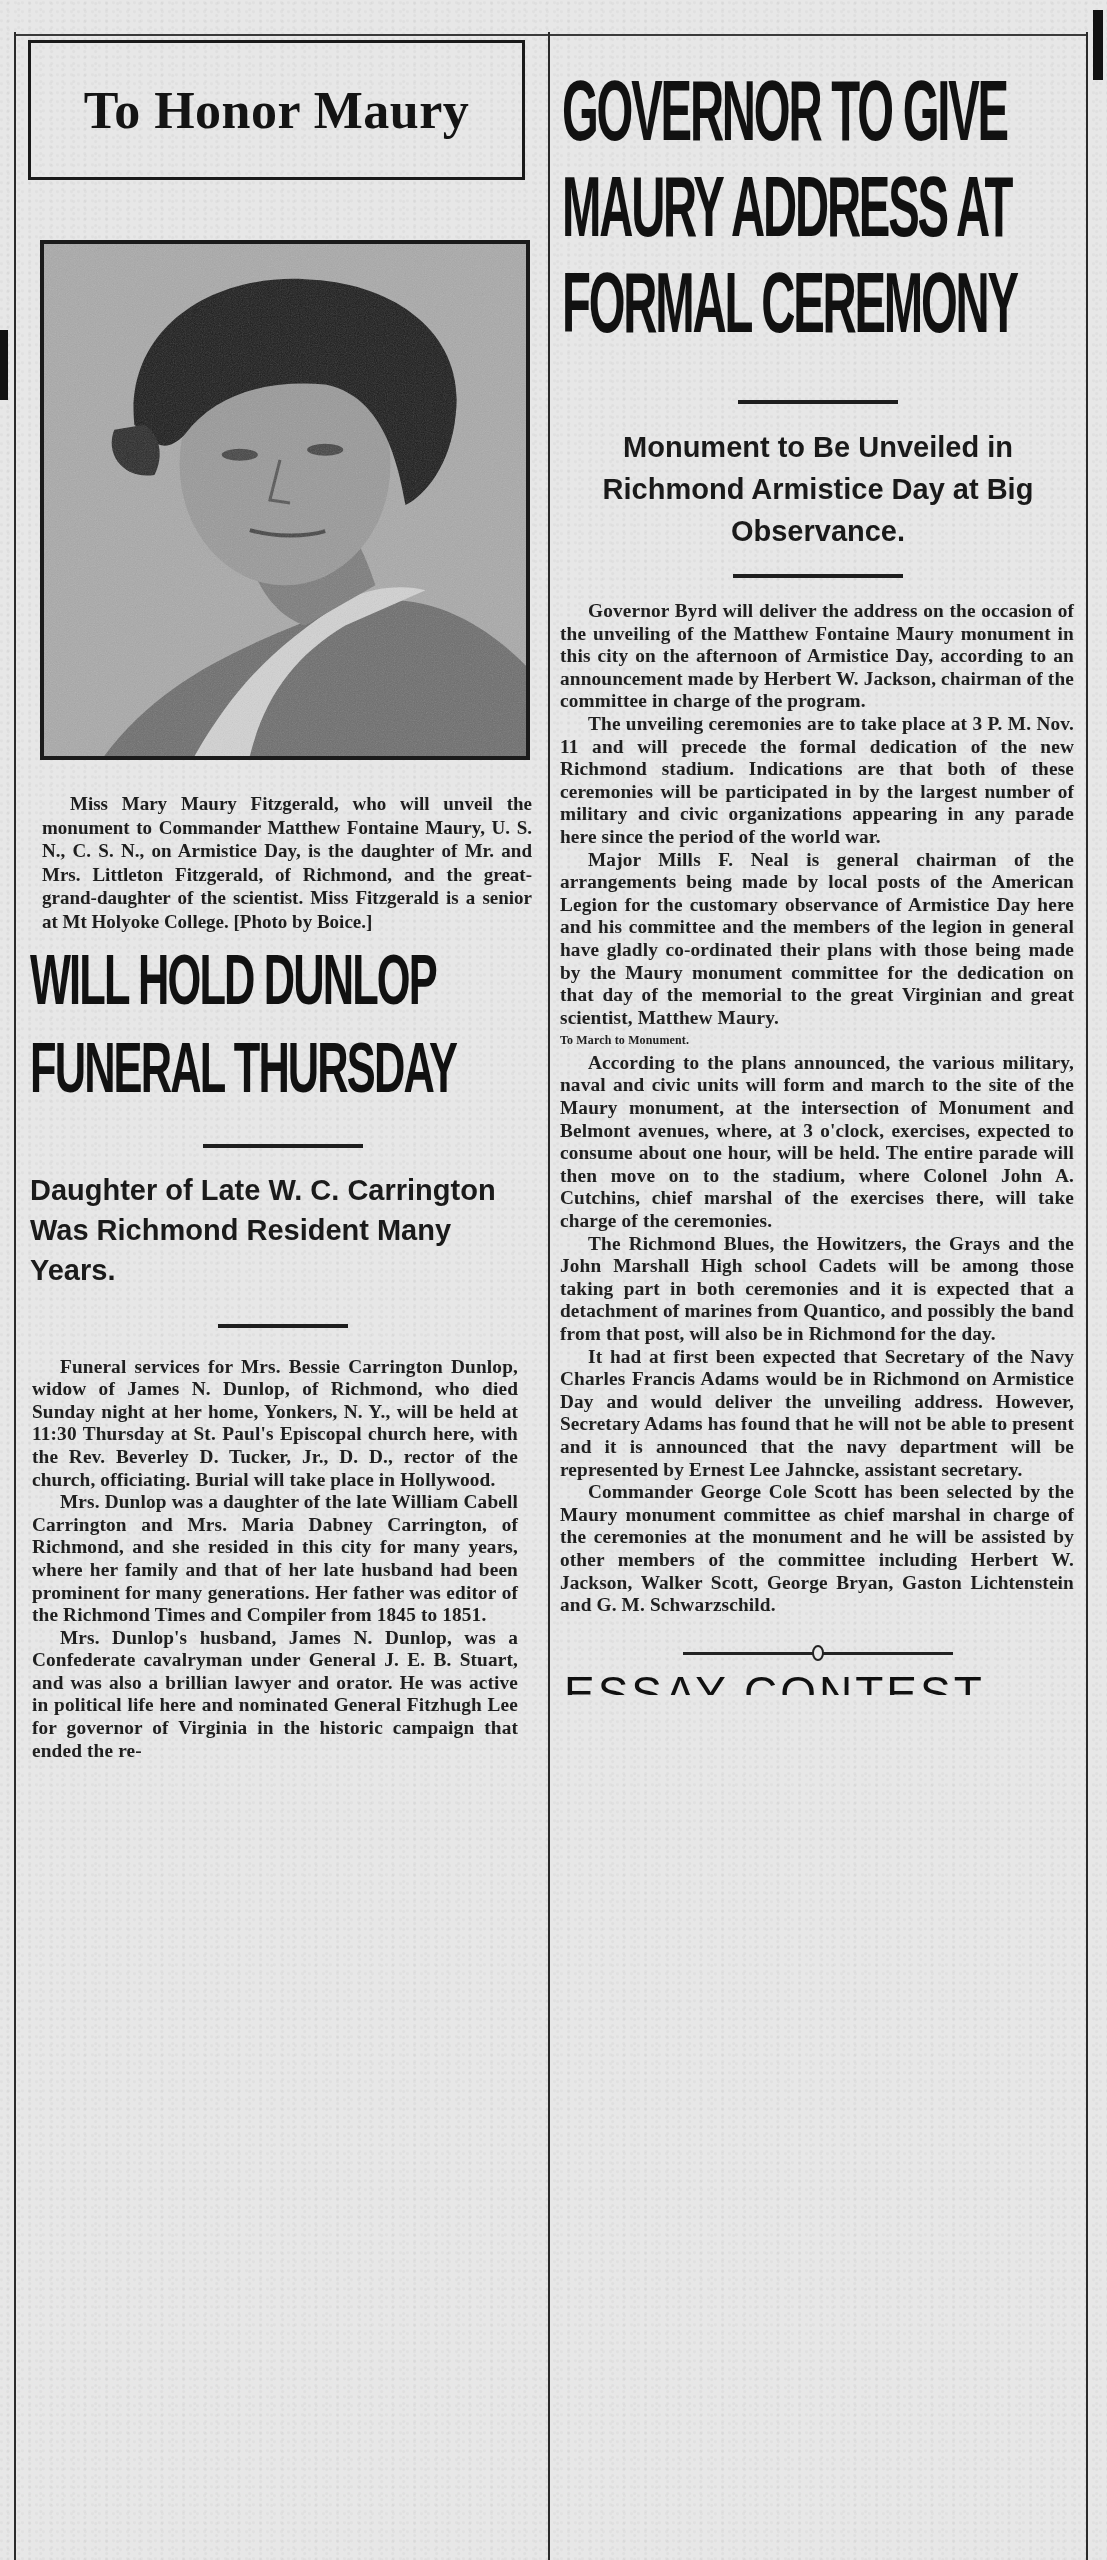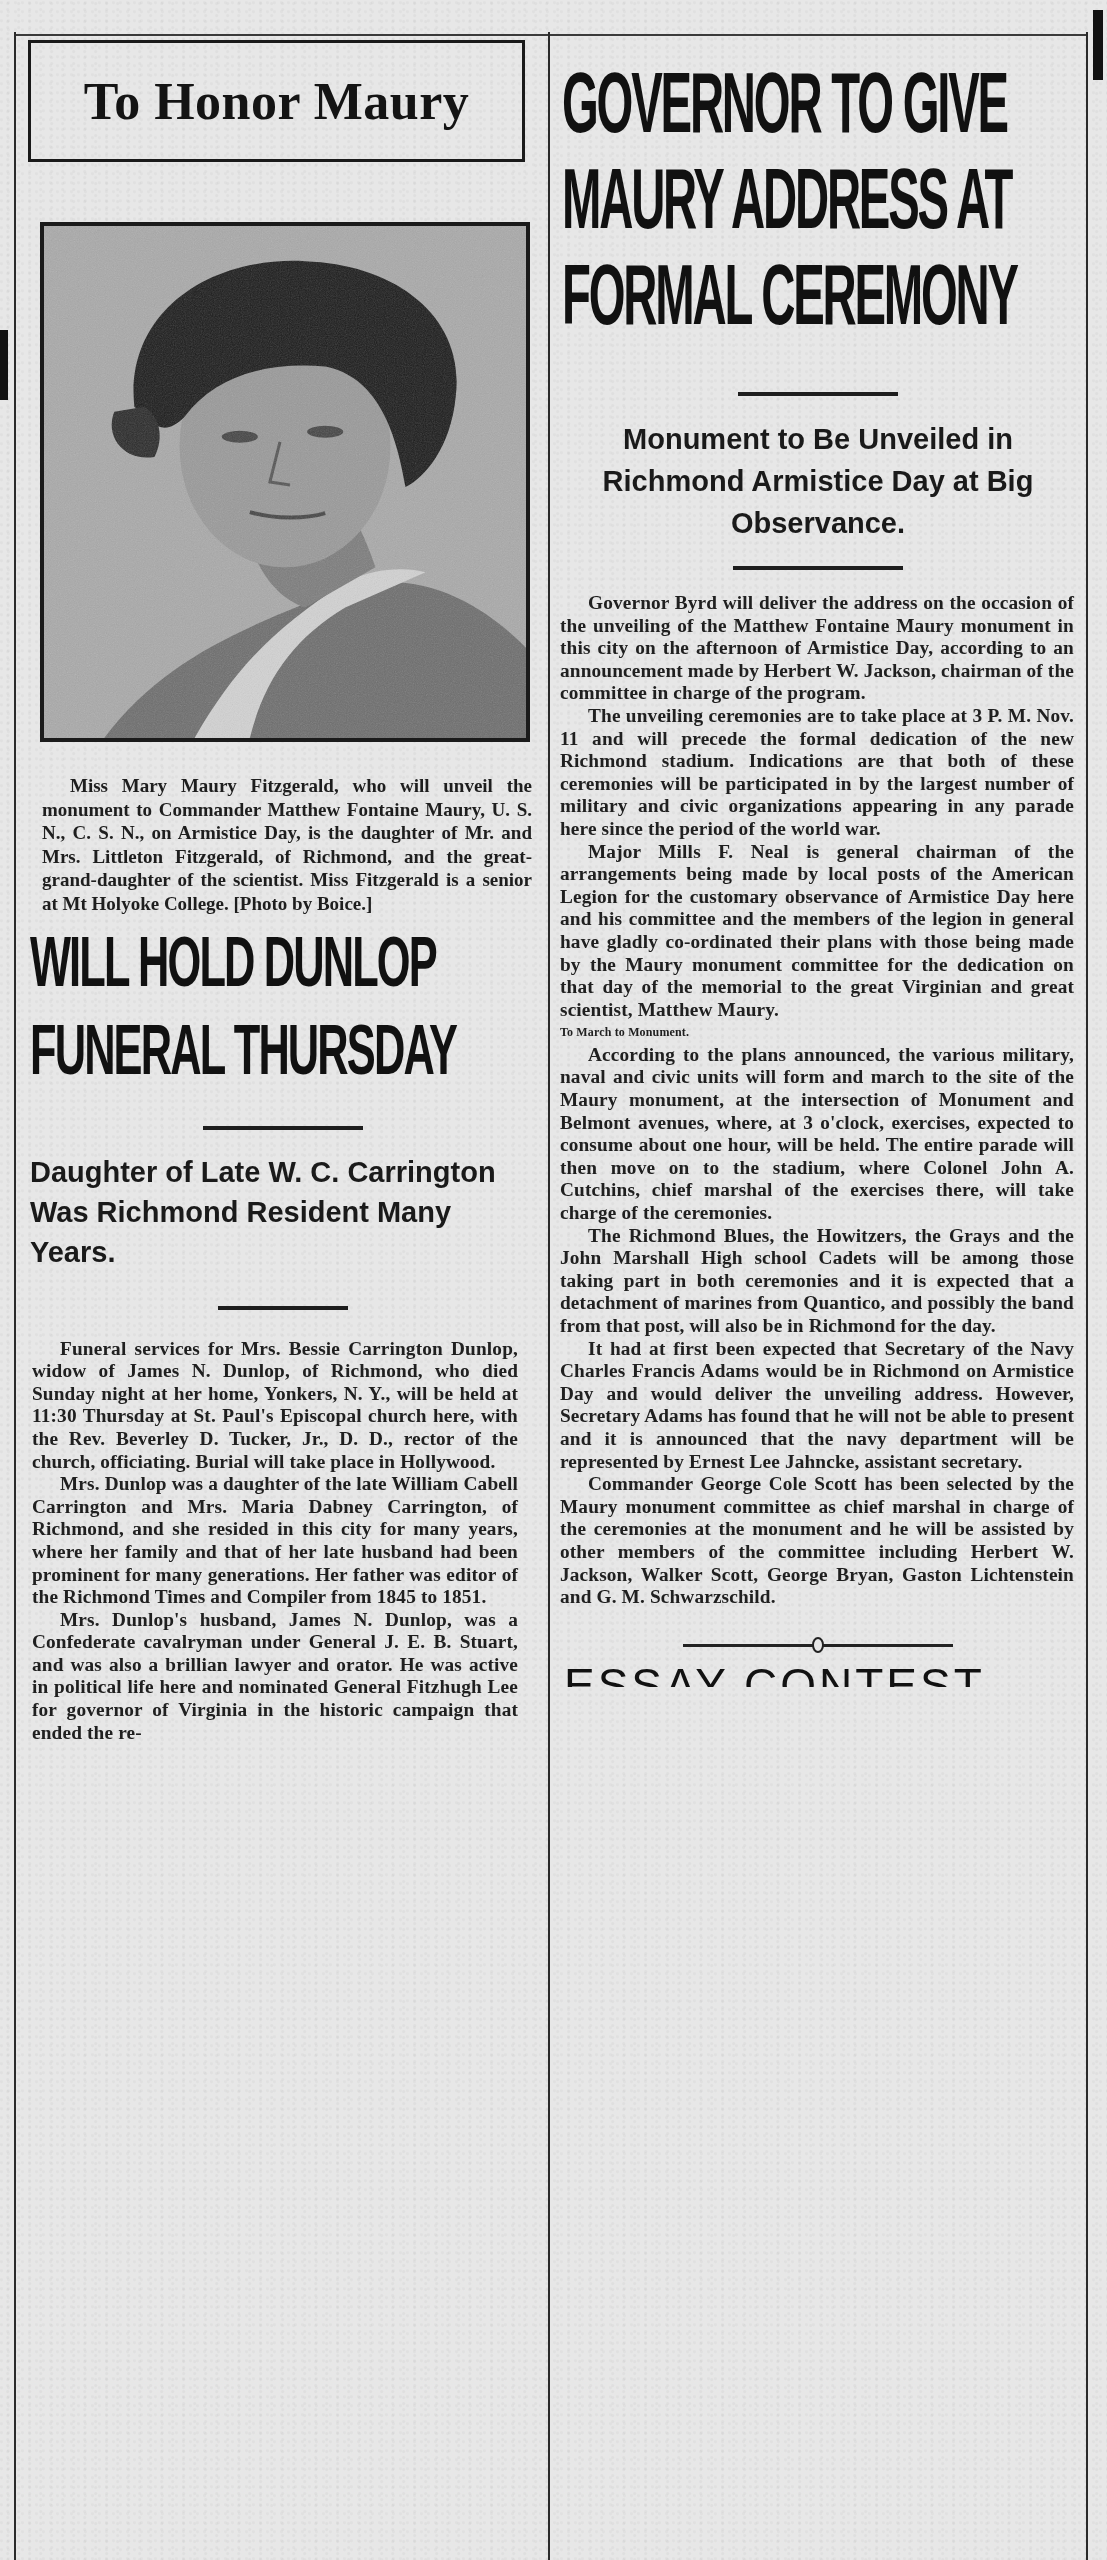--- a/index.html
+++ b/index.html
@@ -22,21 +22,21 @@
   .rule-left-outer { left: 14px; top: 32px; width: 2px; height: 2528px; }
   .rule-mid { left: 548px; top: 32px; width: 2px; height: 2528px; }
   .rule-right { left: 1086px; top: 32px; width: 2px; height: 2528px; }
   .rule-top { left: 14px; top: 34px; width: 1074px; height: 2px; background:#3a3a3a; }
   .edge-stub-left { position:absolute; left:0; top:330px; width:8px; height:70px; background:#111; }
   .edge-stub-right { position:absolute; left:1093px; top:10px; width:10px; height:70px; background:#111; }
 
   
   .col-left { position: absolute; left: 24px; top: 40px; width: 518px; }
   .honor-box {
-    border: 3px solid #1a1a1a; height: 122px; margin: 0 17px 0 4px;
+    border: 3px solid #1a1a1a; height: 140px; margin: 0 17px 0 4px;
     display: flex; align-items: center; justify-content: center;
   }
   .honor-title {
     font-family: "Liberation Serif", serif; font-weight: bold;
     font-size: 52px; letter-spacing: 0.5px; color: #141414;
   }
   .photo {
     position: relative; margin: 60px 12px 0 16px; height: 520px;
     border: 4px solid #1b1b1b;
     background:
@@ -69,21 +69,21 @@
   .divider-2 { height: 4px; background: #1e1e1e; width: 130px; margin: 34px auto 0 auto; }
   .body-text {
     font-family: Liberation Serif, serif; font-size: 19.3px; line-height: 22.6px;
     text-align: justify; color: #202020; font-weight: bold;
     letter-spacing: 0.15px;
   }
   .body-text p { text-indent: 28px; }
   .left-body { margin: 28px 24px 0 8px; }
 
   
-  .col-right { position: absolute; left: 556px; top: 48px; width: 524px; }
+  .col-right { position: absolute; left: 556px; top: 56px; width: 524px; }
   .gov-head {
     font-family: "Liberation Sans", "DejaVu Sans", sans-serif; font-weight: bold;
     font-size: 86px; line-height: 96px; letter-spacing: -4px;
     transform: scaleX(0.55); transform-origin: left top; width: 960px;
     margin: 6px 0 0 6px; white-space: nowrap; color:#111;
   }
   .gov-head-wrap { height: 300px; }
   .right-divider { height: 4px; background: #1e1e1e; width: 160px; margin: 38px auto 0 auto; }
   .right-sub {
     font-family: "Liberation Sans", "DejaVu Sans", sans-serif; font-weight: bold;

